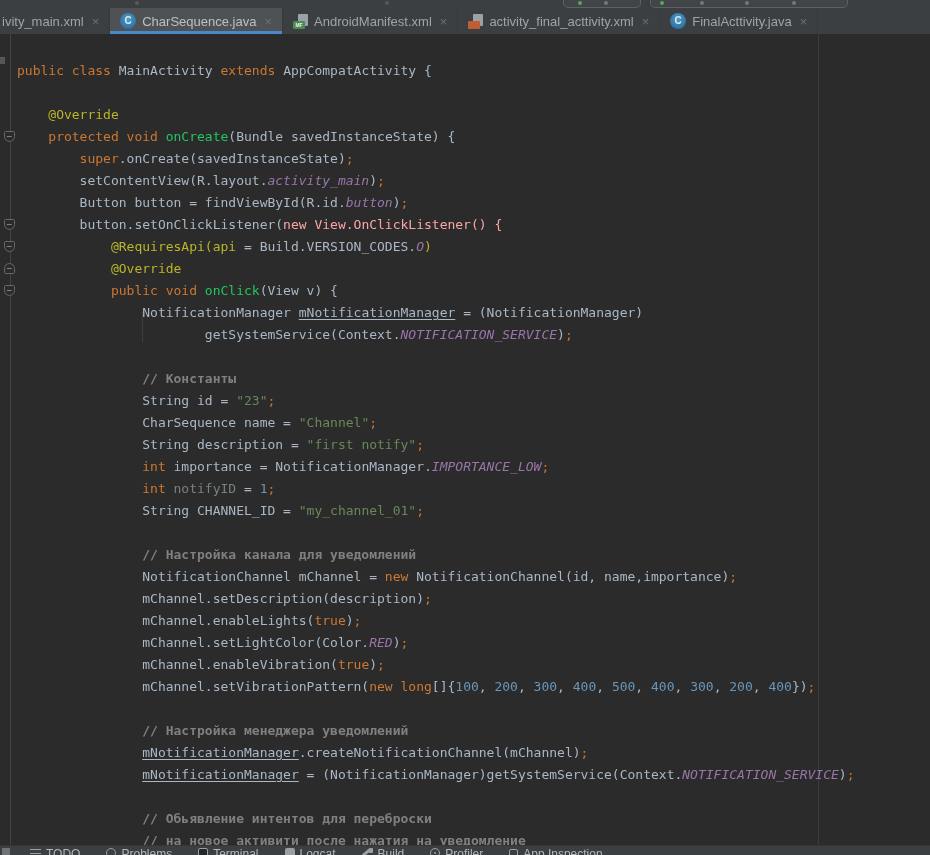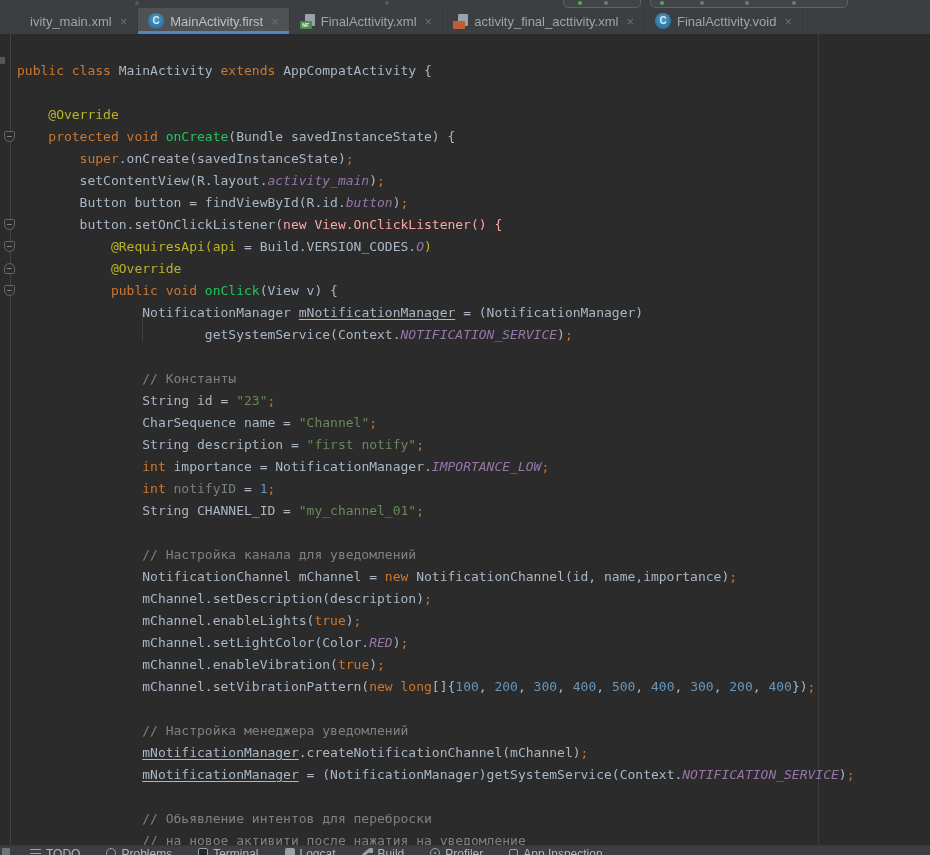--- a/index.html
+++ b/index.html
@@ -4,21 +4,21 @@
 <style>
   html,body{margin:0;padding:0;background:#2b2b2b;width:930px;height:855px;overflow:hidden;
     font-family:"Liberation Sans",sans-serif;-webkit-font-smoothing:antialiased;}
   
   .topstrip{position:relative;height:8px;background:#3c3f41;overflow:hidden;}
   .chip{position:absolute;border:1px solid #5d6163;border-radius:5px;height:22px;top:-16px;background:#414547;}
   .dot{position:absolute;width:4px;height:4px;border-radius:50%;top:1px;}
   
   .tabbar{height:26px;background:#3c3f41;display:flex;align-items:stretch;font-size:13px;color:#9fa4a6;overflow:hidden;}
   .tab{position:relative;display:flex;align-items:center;gap:6px;padding:0 10px;border-right:1px solid #363a3c;cursor:default;white-space:nowrap;}
-  .tab.first{padding-left:2px;margin-left:28px;}
+  .tab.first{padding-left:2px;}
   .tab.active{background:#4e5254;color:#bcc0c2;}
   .tab.active::after{content:"";position:absolute;left:0;right:0;bottom:0;height:3px;background:#4a88c7;}
   .tab .close{color:#6b7073;font-size:13px;line-height:13px;margin-left:2px;}
   .ticon{flex:none;display:inline-block;position:relative;}
   .ticon.java{width:16px;height:16px;border-radius:50%;background:radial-gradient(circle at 50% 38%,#4d9ec7 0%,#2f6f9f 75%);
     color:#d8edf8;font-size:10px;font-weight:bold;text-align:center;line-height:16px;}
   .ticon.fileic{width:15px;height:15px;}
   .ticon.fileic .sheet{position:absolute;right:0;top:0;width:10px;height:12px;background:#98a2a8;border-radius:1px;display:block;}
   .ticon.fileic .badge{position:absolute;left:0;bottom:0;min-width:10px;height:8px;border-radius:1px;display:block;
     font-size:5px;font-weight:bold;color:#eef3ee;line-height:8px;text-align:center;font-style:normal;padding:0 1px;}
@@ -32,21 +32,21 @@
   .gutter-mark{position:absolute;left:0;top:23px;width:5px;height:7px;background:#54585a;}
   .code{position:absolute;left:17px;top:26px;font-family:"DejaVu Sans Mono",monospace;font-size:13px;line-height:22px;white-space:pre;}
   .cl{height:22px;}
   .tk-k{color:#cc7832;}           
   .tk-m{color:#22c55e;}           
   .tk-a{color:#bbb529;}           
   .tk-d{color:#a9b7c6;}           
   .tk-f{color:#9876aa;font-style:italic;text-align:center;} 
   .tk-s{color:#6a8759;}           
   .tk-n{color:#6897bb;}           
-  .tk-c{color:#808080;}           
+  .tk-c{color:#808080;font-weight:bold;}           
   .tk-g{color:#fca5a5;}           
   .tk-dm{color:#798084;text-align:center;}          
   .tk-u{color:#a9b7c6;text-decoration:underline;text-underline-offset:2px;}
   .tk-sc{color:#cc7832;}          
   .fold{position:absolute;left:4px;width:11px;height:11px;background:#2b2b2b;border:1px solid #64696c;
     color:#9aa0a3;font-size:10px;line-height:9px;text-align:center;box-sizing:border-box;}
   .fold.down{border-radius:2px 2px 7px 7px;}
   .fold.up{border-radius:7px 7px 2px 2px;}
   
   .statusbar{height:10px;background:#3c3f41;border-top:1px solid #333638;display:flex;align-items:flex-start;
@@ -81,42 +81,42 @@
   <span class="dot" style="left:385px;background:#55595b;"></span>
 </div>
 
 <div class="tabbar">
     <div class="tab first">
       <span class="tlabel">ivity_main.xml</span>
       <span class="close">×</span>
     </div>
     <div class="tab active">
       <span class="ticon java">C</span>
-      <span class="tlabel">MainActivity.first</span>
+      <span class="tlabel">CharSequence.java</span>
       <span class="close">×</span>
     </div>
     <div class="tab">
       <span class="ticon fileic">
         <i class="sheet"></i>
         <b class="badge green">MF</b>
       </span>
-      <span class="tlabel">FinalActtivity.xml</span>
+      <span class="tlabel">AndroidManifest.xml</span>
       <span class="close">×</span>
     </div>
     <div class="tab">
       <span class="ticon fileic">
         <i class="sheet"></i>
         <b class="badge orange"></b>
       </span>
       <span class="tlabel">activity_final_acttivity.xml</span>
       <span class="close">×</span>
     </div>
     <div class="tab">
       <span class="ticon java">C</span>
-      <span class="tlabel">FinalActtivity.void</span>
+      <span class="tlabel">FinalActtivity.java</span>
       <span class="close">×</span>
     </div>
   </div>
 
 <div class="editor">
   <div class="foldline"></div>
   <div class="margin-guide"></div>
   <div class="indent-guide" style="left:142px;top:278px;height:30px;"></div>
   <div class="gutter-mark"></div>
   <div class="code"><div class="cl"><span class="tk-k">public class </span><span class="tk-d">MainActivity </span><span class="tk-k">extends </span><span class="tk-d">AppCompatActivity {</span></div><div class="cl">&nbsp;</div><div class="cl"><span class="tk-a">    @Override</span></div><div class="cl"><span class="tk-k">    protected void </span><span class="tk-m">onCreate</span><span class="tk-d">(Bundle savedInstanceState) {</span></div><div class="cl"><span class="tk-k">        super</span><span class="tk-d">.onCreate(savedInstanceState)</span><span class="tk-sc">;</span></div><div class="cl"><span class="tk-d">        setContentView(R.layout.</span><span class="tk-f">activity_main</span><span class="tk-d">)</span><span class="tk-sc">;</span></div><div class="cl"><span class="tk-d">        Button button = findViewById(R.id.</span><span class="tk-f">button</span><span class="tk-d">)</span><span class="tk-sc">;</span></div><div class="cl"><span class="tk-d">        button.setOnClickListener(</span><span class="tk-g">new View.OnClickListener() {</span></div><div class="cl"><span class="tk-a">            @RequiresApi(api </span><span class="tk-d">= Build.VERSION_CODES.</span><span class="tk-f">O</span><span class="tk-a">)</span></div><div class="cl"><span class="tk-a">            @Override</span></div><div class="cl"><span class="tk-k">            public void </span><span class="tk-m">onClick</span><span class="tk-d">(View v) {</span></div><div class="cl"><span class="tk-d">                NotificationManager </span><span class="tk-u">mNotificationManager</span><span class="tk-d"> = (NotificationManager)</span></div><div class="cl"><span class="tk-d">                        getSystemService(Context.</span><span class="tk-f">NOTIFICATION_SERVICE</span><span class="tk-d">)</span><span class="tk-sc">;</span></div><div class="cl">&nbsp;</div><div class="cl"><span class="tk-c">                // Константы</span></div><div class="cl"><span class="tk-d">                String id = </span><span class="tk-s">"23"</span><span class="tk-sc">;</span></div><div class="cl"><span class="tk-d">                CharSequence name = </span><span class="tk-s">"Channel"</span><span class="tk-sc">;</span></div><div class="cl"><span class="tk-d">                String description = </span><span class="tk-s">"first notify"</span><span class="tk-sc">;</span></div><div class="cl"><span class="tk-k">                int </span><span class="tk-d">importance = NotificationManager.</span><span class="tk-f">IMPORTANCE_LOW</span><span class="tk-sc">;</span></div><div class="cl"><span class="tk-k">                int </span><span class="tk-dm">notifyID</span><span class="tk-d"> = </span><span class="tk-n">1</span><span class="tk-sc">;</span></div><div class="cl"><span class="tk-d">                String CHANNEL_ID = </span><span class="tk-s">"my_channel_01"</span><span class="tk-sc">;</span></div><div class="cl">&nbsp;</div><div class="cl"><span class="tk-c">                // Настройка канала для уведомлений</span></div><div class="cl"><span class="tk-d">                NotificationChannel mChannel = </span><span class="tk-k">new</span><span class="tk-d"> NotificationChannel(id, name,importance)</span><span class="tk-sc">;</span></div><div class="cl"><span class="tk-d">                mChannel.setDescription(description)</span><span class="tk-sc">;</span></div><div class="cl"><span class="tk-d">                mChannel.enableLights(</span><span class="tk-k">true</span><span class="tk-d">)</span><span class="tk-sc">;</span></div><div class="cl"><span class="tk-d">                mChannel.setLightColor(Color.</span><span class="tk-f">RED</span><span class="tk-d">)</span><span class="tk-sc">;</span></div><div class="cl"><span class="tk-d">                mChannel.enableVibration(</span><span class="tk-k">true</span><span class="tk-d">)</span><span class="tk-sc">;</span></div><div class="cl"><span class="tk-d">                mChannel.setVibrationPattern(</span><span class="tk-k">new long</span><span class="tk-d">[]{</span><span class="tk-n">100</span><span class="tk-d">, </span><span class="tk-n">200</span><span class="tk-d">, </span><span class="tk-n">300</span><span class="tk-d">, </span><span class="tk-n">400</span><span class="tk-d">, </span><span class="tk-n">500</span><span class="tk-d">, </span><span class="tk-n">400</span><span class="tk-d">, </span><span class="tk-n">300</span><span class="tk-d">, </span><span class="tk-n">200</span><span class="tk-d">, </span><span class="tk-n">400</span><span class="tk-d">})</span><span class="tk-sc">;</span></div><div class="cl">&nbsp;</div><div class="cl"><span class="tk-c">                // Настройка менеджера уведомлений</span></div><div class="cl"><span class="tk-d">                </span><span class="tk-u">mNotificationManager</span><span class="tk-d">.createNotificationChannel(mChannel)</span><span class="tk-sc">;</span></div><div class="cl"><span class="tk-d">                </span><span class="tk-u">mNotificationManager</span><span class="tk-d"> = (NotificationManager)getSystemService(Context.</span><span class="tk-f">NOTIFICATION_SERVICE</span><span class="tk-d">)</span><span class="tk-sc">;</span></div><div class="cl">&nbsp;</div><div class="cl"><span class="tk-c">                // Обьявление интентов для переброски</span></div><div class="cl"><span class="tk-c">                // на новое активити после нажатия на уведомление</span></div></div>

